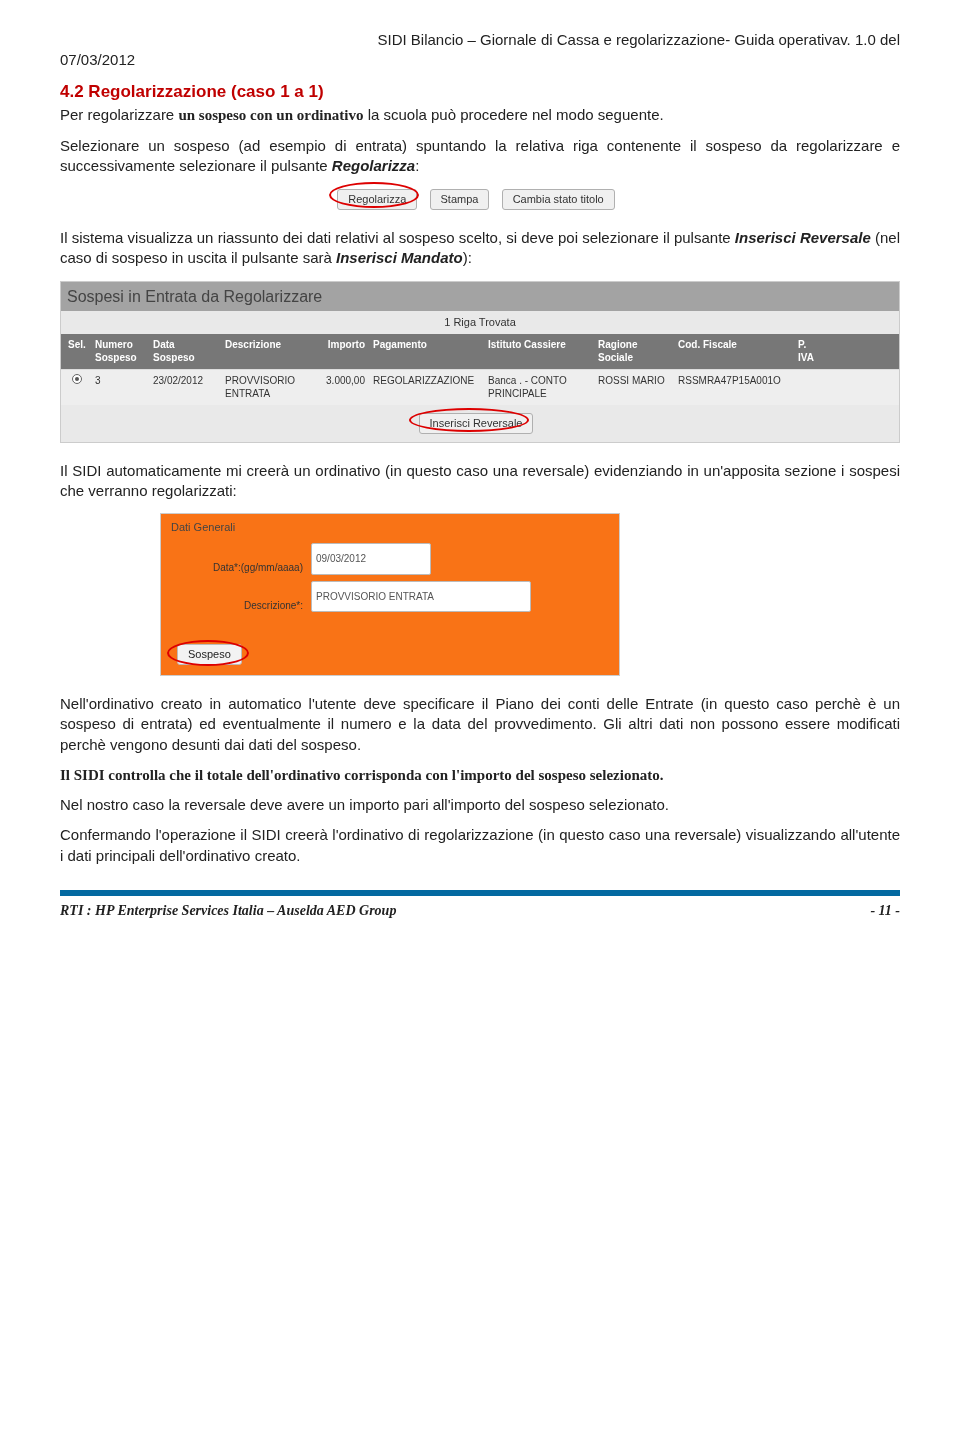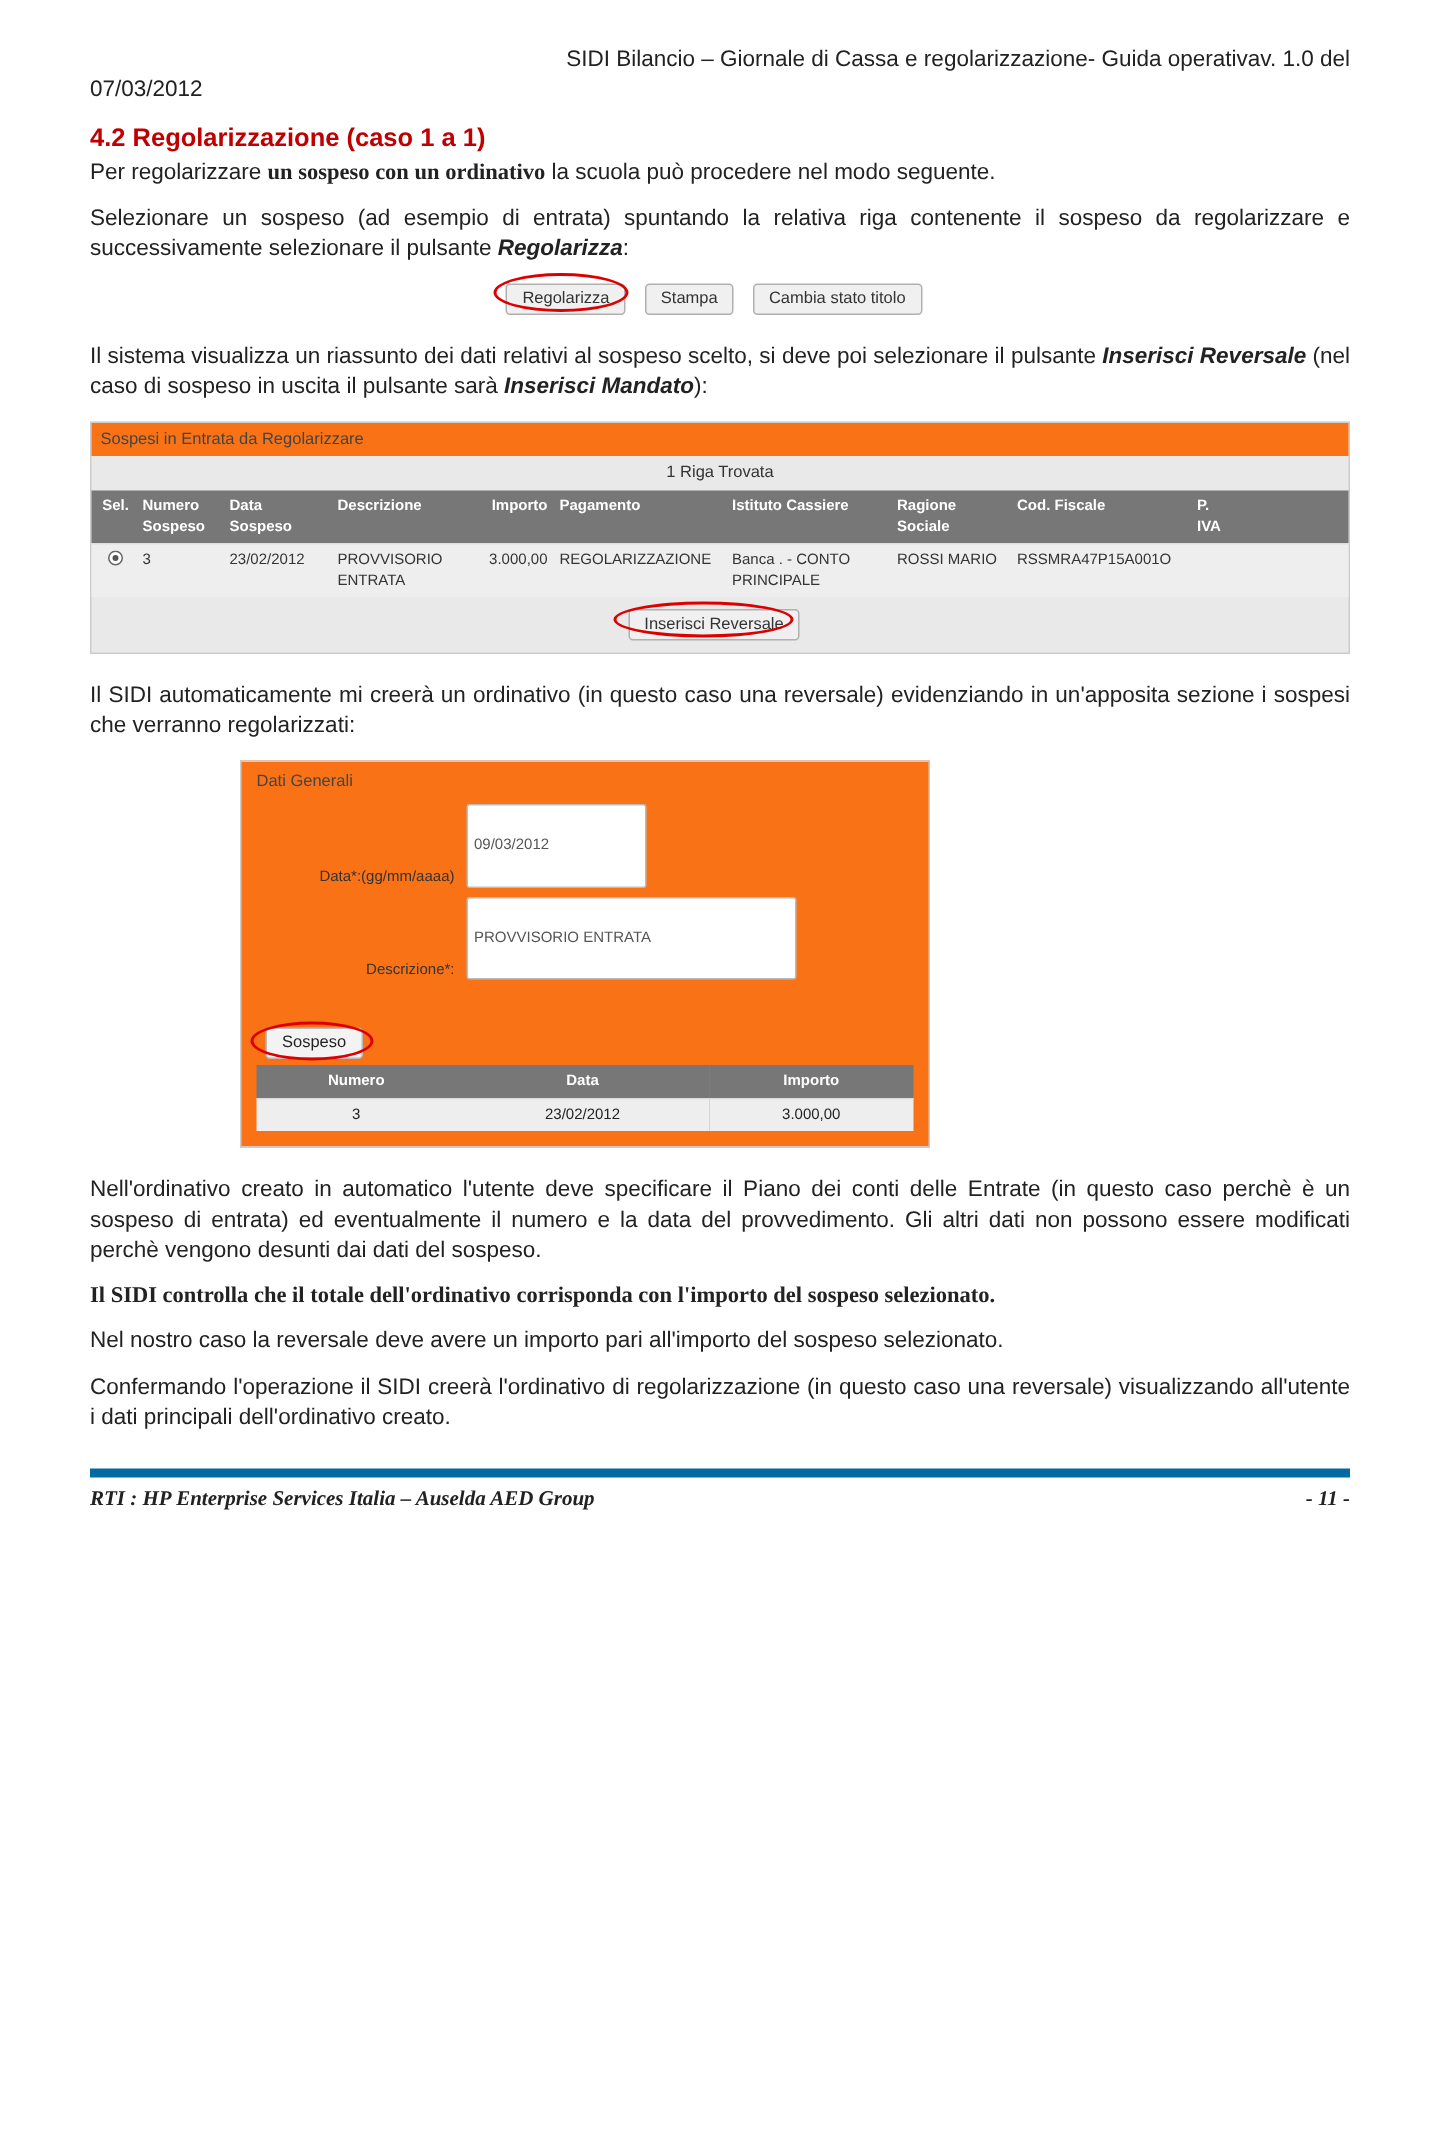--- a/index.html
+++ b/index.html
@@ -57,23 +57,23 @@
 
   .table-box {
     background: #e9e9e9;
     border: 1px solid #ccc;
     font-family: Arial, sans-serif;
     font-size: 10px;
     color: #333;
     width: 100%;
   }
   .table-title {
-    background: #f97316;
+    background: #a3a3a3;
     padding: 4px 6px;
-    font-size: 11px;
+    font-size: 16px;
     color: #444;
   }
   .table-count {
     text-align: center;
     padding: 4px 0;
     font-size: 11px;
   }
   .table-head {
     display: flex;
     background: #777;
@@ -115,21 +115,21 @@
     font-size: 11px;
     padding: 6px 10px 10px 10px;
     width: 460px;
   }
   .form-title { color: #444; font-size: 11px; margin-bottom: 8px; }
   .form-row { display: flex; align-items: flex-end; margin: 6px 0; }
   .form-label { width: 140px; text-align: right; padding-right: 8px; color: #333; font-size: 10px; }
   .form-input {
     background: #fff; border: 1px solid #bbb; border-radius: 2px;
     font-family: Arial, sans-serif; font-size: 10px; color: #555;
-    padding: 20px 4px; min-width: 120px;
+    padding: 8px 4px; min-width: 120px;
   }
   .sospeso-btn {
     display: inline-block;
     background: #f3f3f3;
     border: 1px solid #bbb;
     border-radius: 3px;
     padding: 2px 10px;
     font-size: 11px;
     margin-top: 14px;
     margin-left: 6px;
@@ -239,34 +239,20 @@
       <div class="form-input">09/03/2012</div>
     </div>
     <div class="form-row">
       <div class="form-label">Descrizione*:</div>
       <div class="form-input" style="min-width:220px;">PROVVISORIO ENTRATA</div>
     </div>
     <div class="rel" style="display:block; margin-top:18px;">
       <span class="sospeso-btn">Sospeso</span>
       <span class="red-ellipse" style="left:-4px; top:10px; width:82px; height:26px;"></span>
     </div>
-    <table class="inner-table">
-      <tbody>
-          <tr>
-        <th>Numero</th>
-        <th>Data</th>
-        <th>Importo</th>
-      </tr>
-      <tr>
-        <td>3</td>
-        <td>23/02/2012</td>
-        <td>3.000,00</td>
-      </tr>
-    </tbody>
-      </table>
   </div>
 </div>
 
 <p class="para">Nell'ordinativo creato in automatico l'utente deve specificare il Piano dei conti delle Entrate (in questo caso perchè è un sospeso di entrata) ed eventualmente il numero e la data del provvedimento. Gli altri dati non possono essere modificati perchè vengono desunti dai dati del sospeso.</p>
 
 <p class="para"><span class="emph-bold">Il SIDI controlla che il totale dell'ordinativo corrisponda con l'importo del sospeso selezionato.</span></p>
 
 <p class="para">Nel nostro caso la reversale deve avere un importo pari all'importo del sospeso selezionato.</p>
 
 <p class="para">Confermando l'operazione il SIDI creerà l'ordinativo di regolarizzazione (in questo caso una reversale) visualizzando all'utente i dati principali dell'ordinativo creato.</p>

